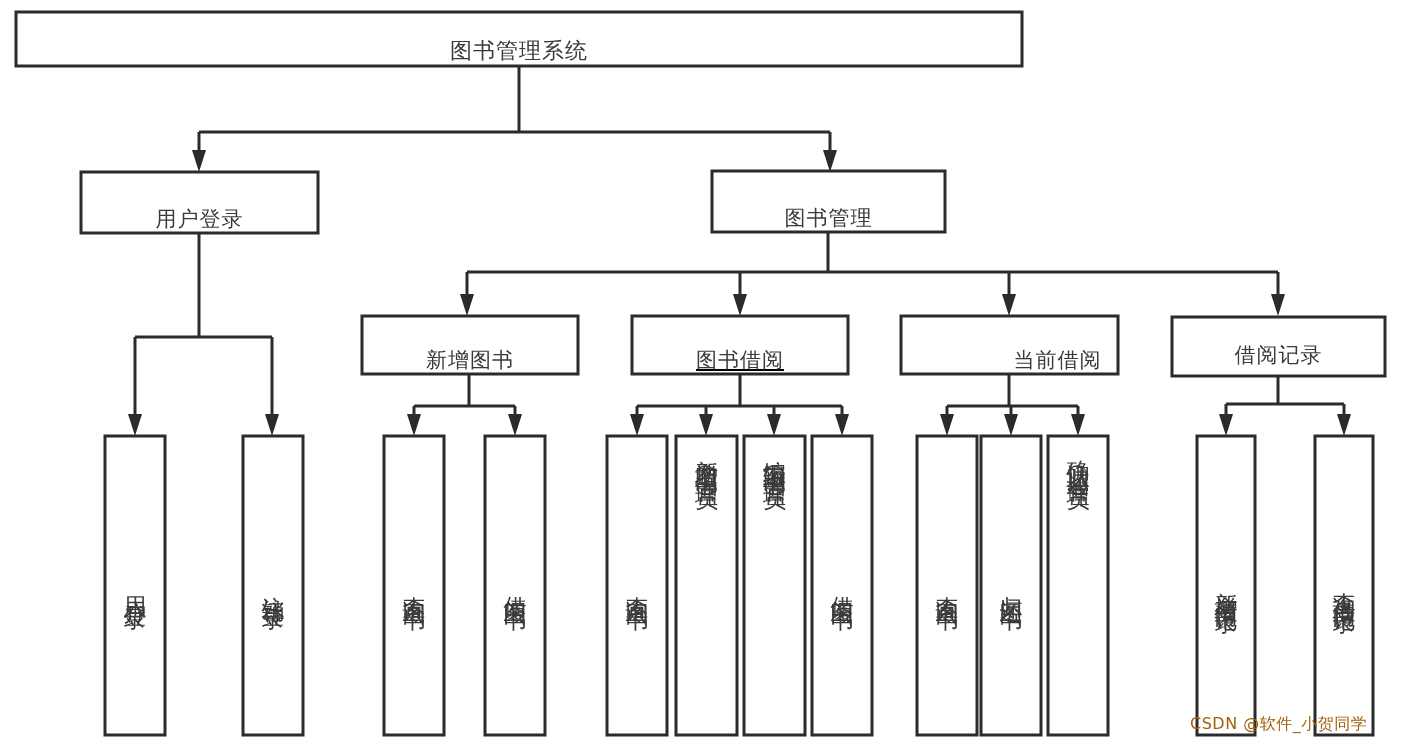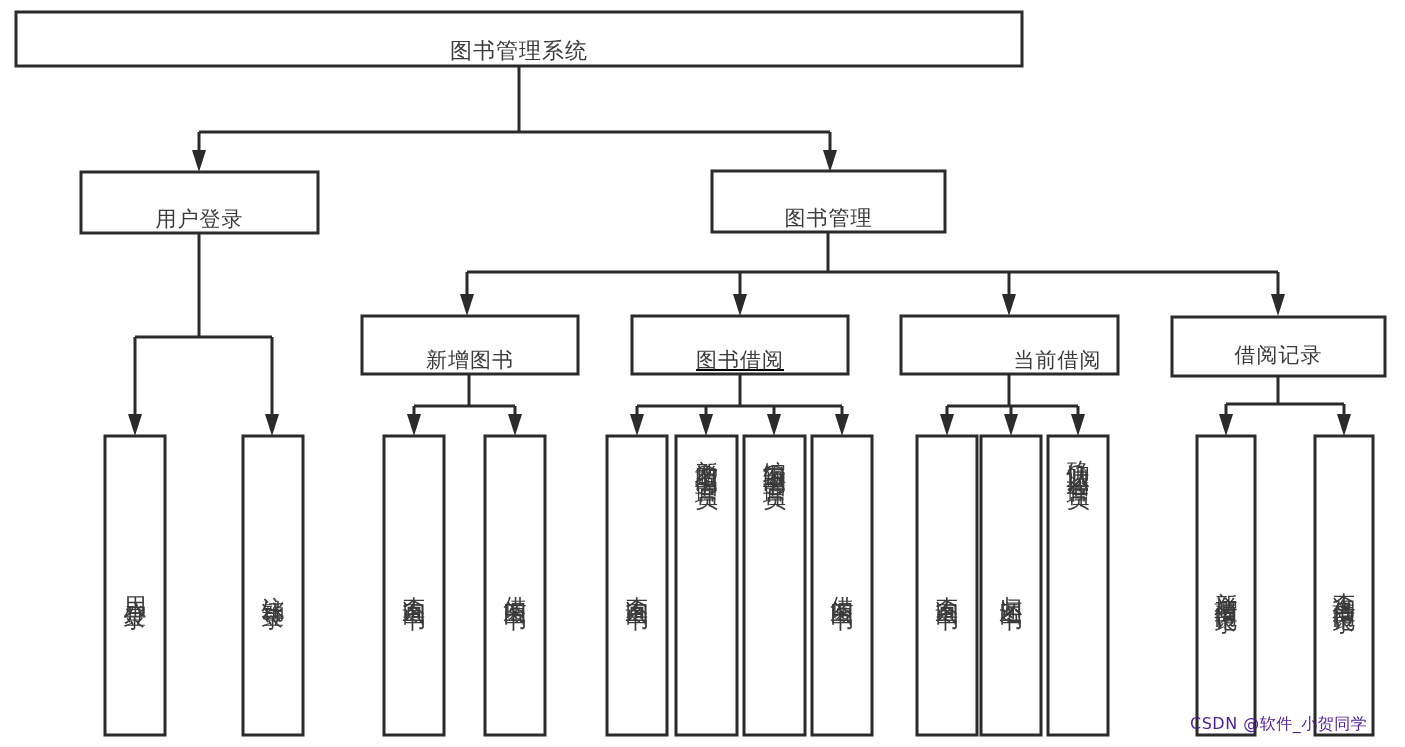--- a/index.html
+++ b/index.html
@@ -75,21 +75,21 @@
   }
   .title-text {
     font-size: 22px;
   }
   #watermark {
     position: absolute;
     left: 1190px;
     top: 714px;
     font-family: "DejaVu Sans", "Liberation Sans", sans-serif;
     font-size: 16px;
-    color: #4c1d95;
+    color: #a16207;
     white-space: nowrap;
     letter-spacing: 0.5px;
   }
 </style>
 </head>
 <body>
 
 <div id="diagram-root">
 
   <svg class="diagram" viewBox="0 0 1405 747" xmlns="http://www.w3.org/2000/svg">

